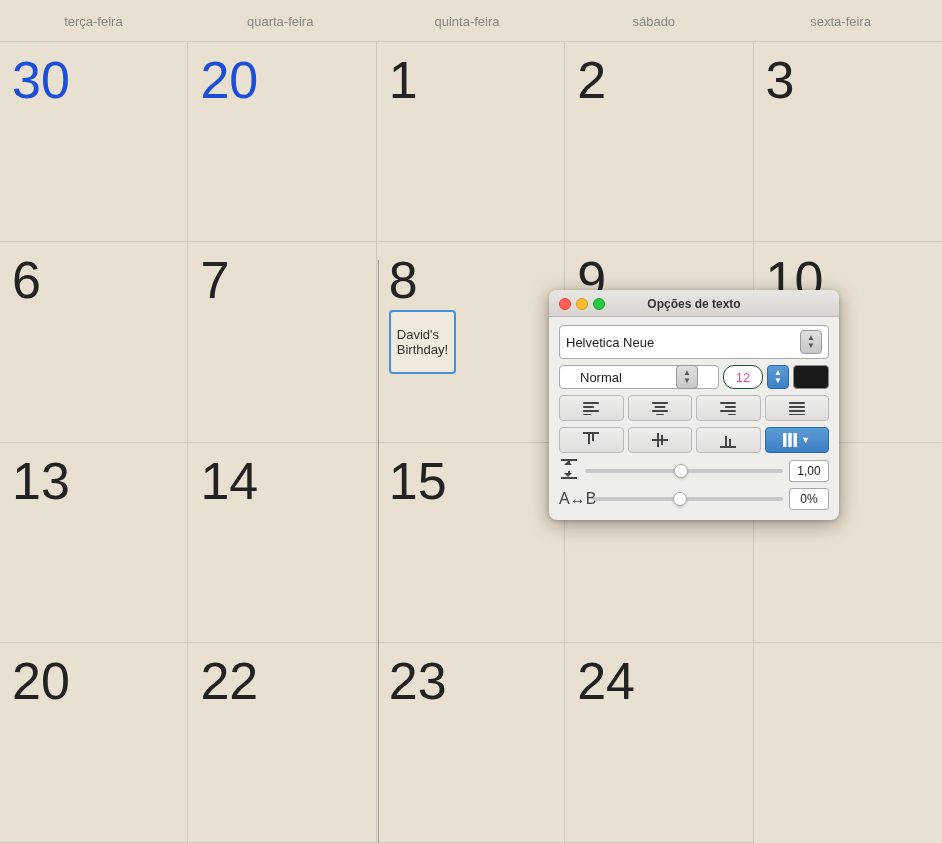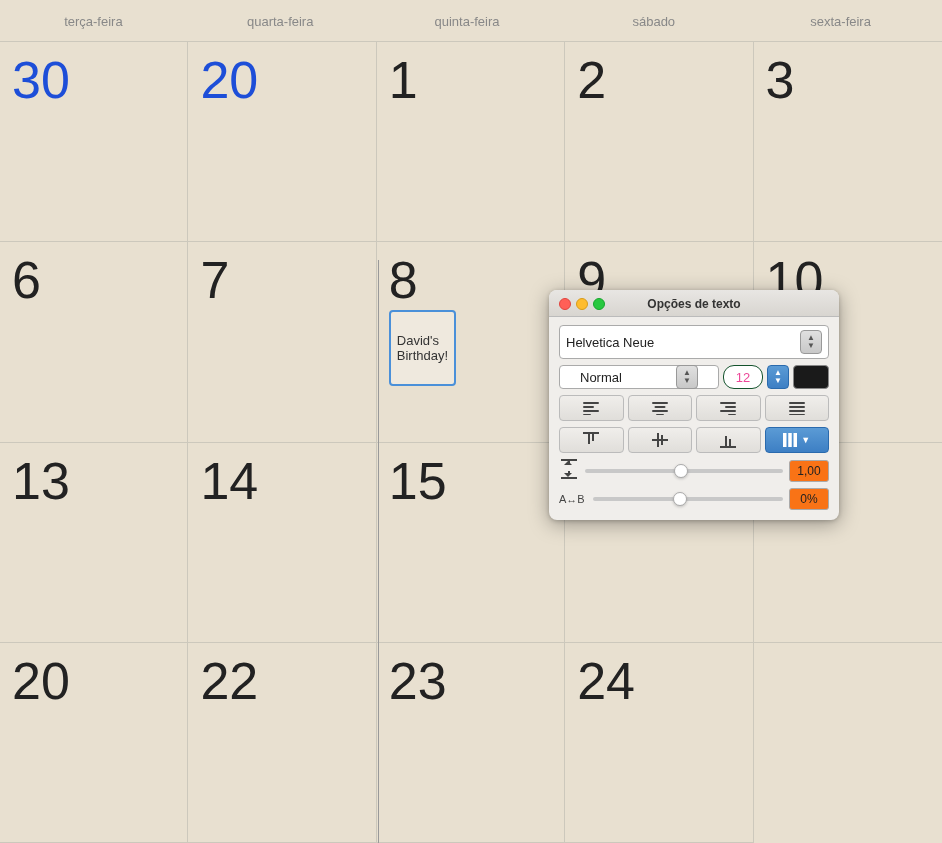--- a/index.html
+++ b/index.html
@@ -65,21 +65,21 @@
       margin-top: 4px;
     }
 
     .calendar-cell .date-number.muted {
       color: #1d4ed8;
     }
 
     .event-box {
       border: 2px solid #4a90d9;
       border-radius: 4px;
-      padding: 21px 6px;
+      padding: 15px 6px;
       font-size: 13px;
       color: #333;
       margin-top: 4px;
       display: inline-block;
       background: rgba(255,255,255,0.3);
     }
 
     
     .vert-line {
       position: absolute;
@@ -335,21 +335,21 @@
       border: 1px solid #aaa;
       border-radius: 50%;
       position: absolute;
       top: -5px;
       box-shadow: 0 1px 3px rgba(0,0,0,0.2);
     }
 
     .spacing-value {
       width: 40px;
       height: 22px;
-      background: #f97316;
+      background: #ffffff;
       border: 1px solid #aaa;
       border-radius: 3px;
       display: flex;
       align-items: center;
       justify-content: center;
       font-size: 12px;
       color: #222;
     }
 
     
@@ -566,21 +566,21 @@
       </div>
       <div class="slider-track">
         <div class="slider-thumb" style="left: 45%;"></div>
       </div>
       <div class="spacing-value">
         <span>1,00</span>
       </div>
     </div>
 
     <div class="spacing-row">
-      <div class="kern-label" style="font-size:11px;color:#444;">A↔B</div>
+      <div class="kern-label" style="font-size:16px;color:#444;">A↔B</div>
       <div class="slider-track">
         <div class="slider-thumb" style="left: 42%;"></div>
       </div>
       <div class="spacing-value">
         <span>0%</span>
       </div>
     </div>
 
   </div>
 </div>

